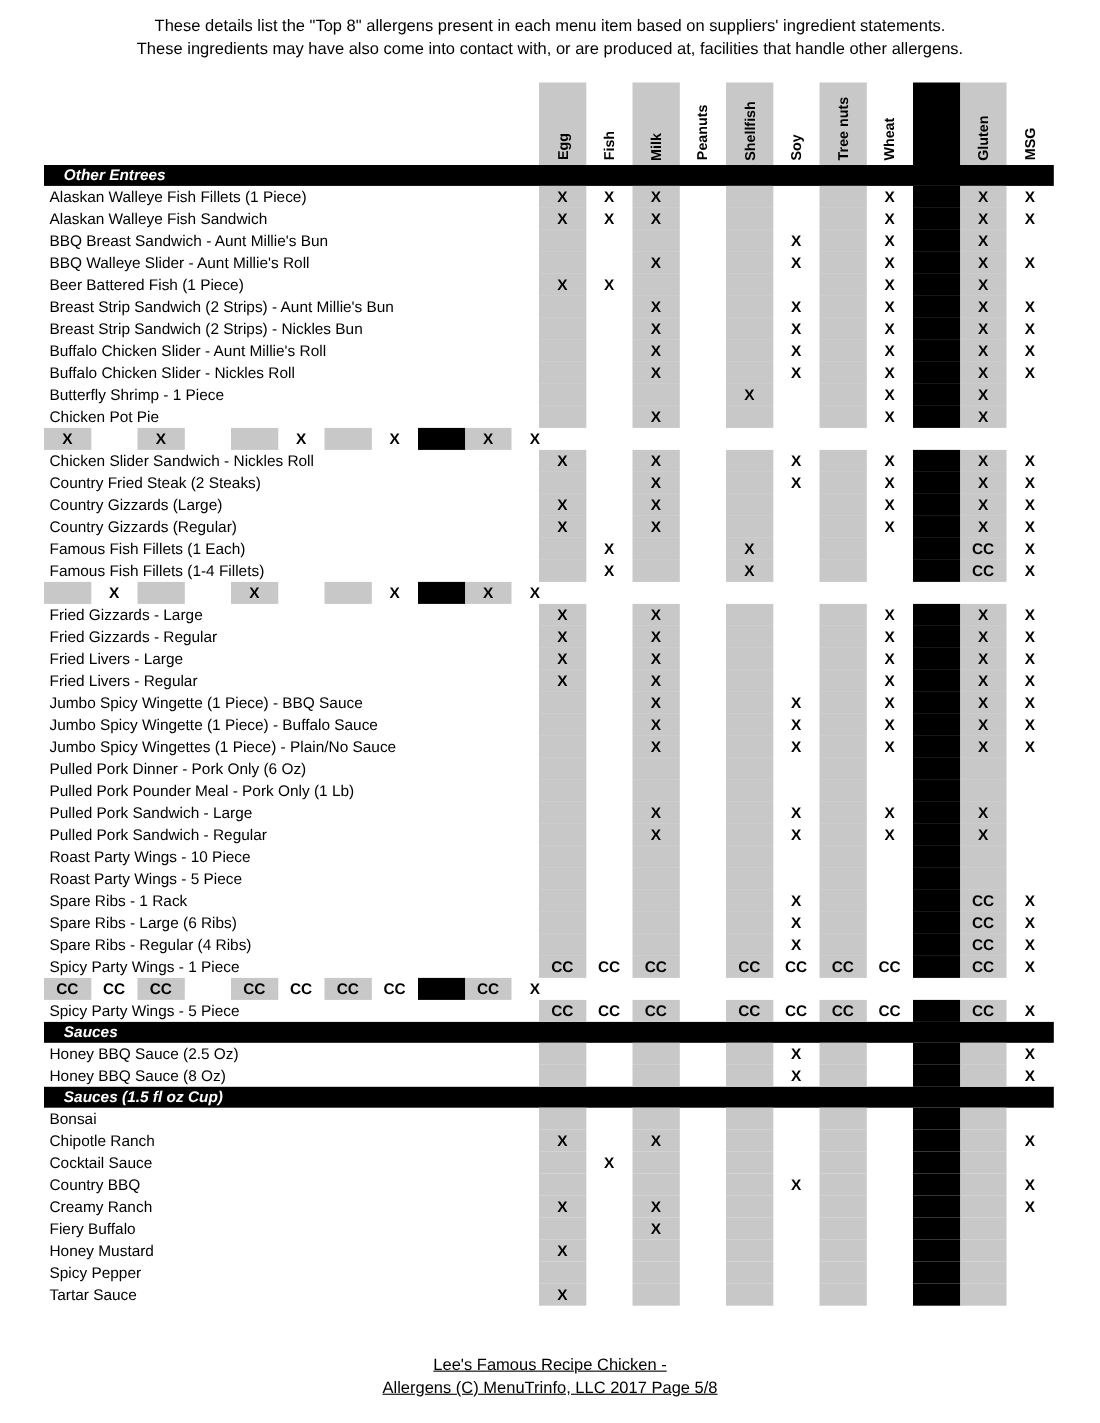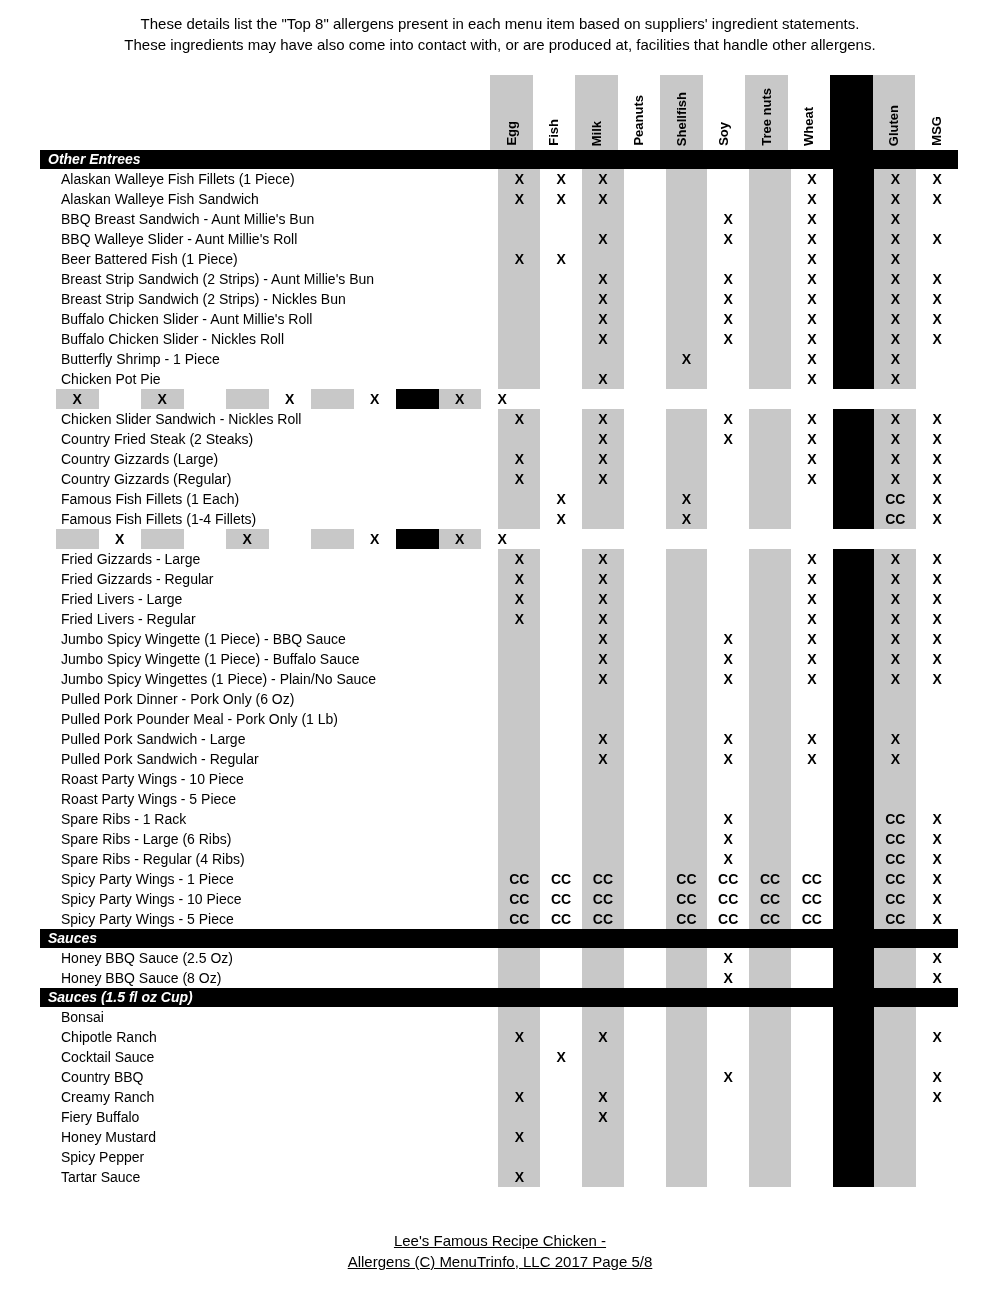--- a/index.html
+++ b/index.html
@@ -34,21 +34,21 @@
     justify-content: center;
   }
   .vlabel {
     writing-mode: vertical-rl;
     transform: rotate(180deg);
     font-weight: bold;
     font-size: 13px;
     margin-bottom: 4px;
     white-space: nowrap;
   }
-  .data-row { height: 20px; margin-left: 16px; }
+  .data-row { height: 20px; }
   .name-cell {
     width: 450px;
     padding-left: 5px;
     font-size: 14px;
     line-height: 20px;
     white-space: nowrap;
     overflow: hidden;
   }
   .cell {
     width: 42.5px;
@@ -60,21 +60,21 @@
   .shaded { background: var(--band-gray, #c8c8c8); }
   .sep { background: var(--sep-black, #000); }
   .section-bar {
     height: 19px;
     background: var(--sep-black, #000);
     color: #fff;
     font-weight: bold;
     font-style: italic;
     font-size: 14px;
     line-height: 19px;
-    padding-left: 8px;
+    padding-left: 18px;
   }
   .footer {
     position: absolute;
     top: 1230px;
     left: 0;
     width: 1000px;
     text-align: center;
     font-size: 15px;
     line-height: 21px;
     text-decoration: underline;
@@ -623,21 +623,20 @@
           <div class="cell"></div>
           <div class="cell shaded">CC</div>
           <div class="cell">CC</div>
           <div class="cell shaded">CC</div>
           <div class="cell">CC</div>
           <div class="cell sep"></div>
           <div class="cell shaded">CC</div>
           <div class="cell">X</div>
         </div>
         <div class="row data-row">
-          <div class="name-cell">Spicy Party Wings - 10 Piece</div>
           <div class="cell shaded">CC</div>
           <div class="cell">CC</div>
           <div class="cell shaded">CC</div>
           <div class="cell"></div>
           <div class="cell shaded">CC</div>
           <div class="cell">CC</div>
           <div class="cell shaded">CC</div>
           <div class="cell">CC</div>
           <div class="cell sep"></div>
           <div class="cell shaded">CC</div>

